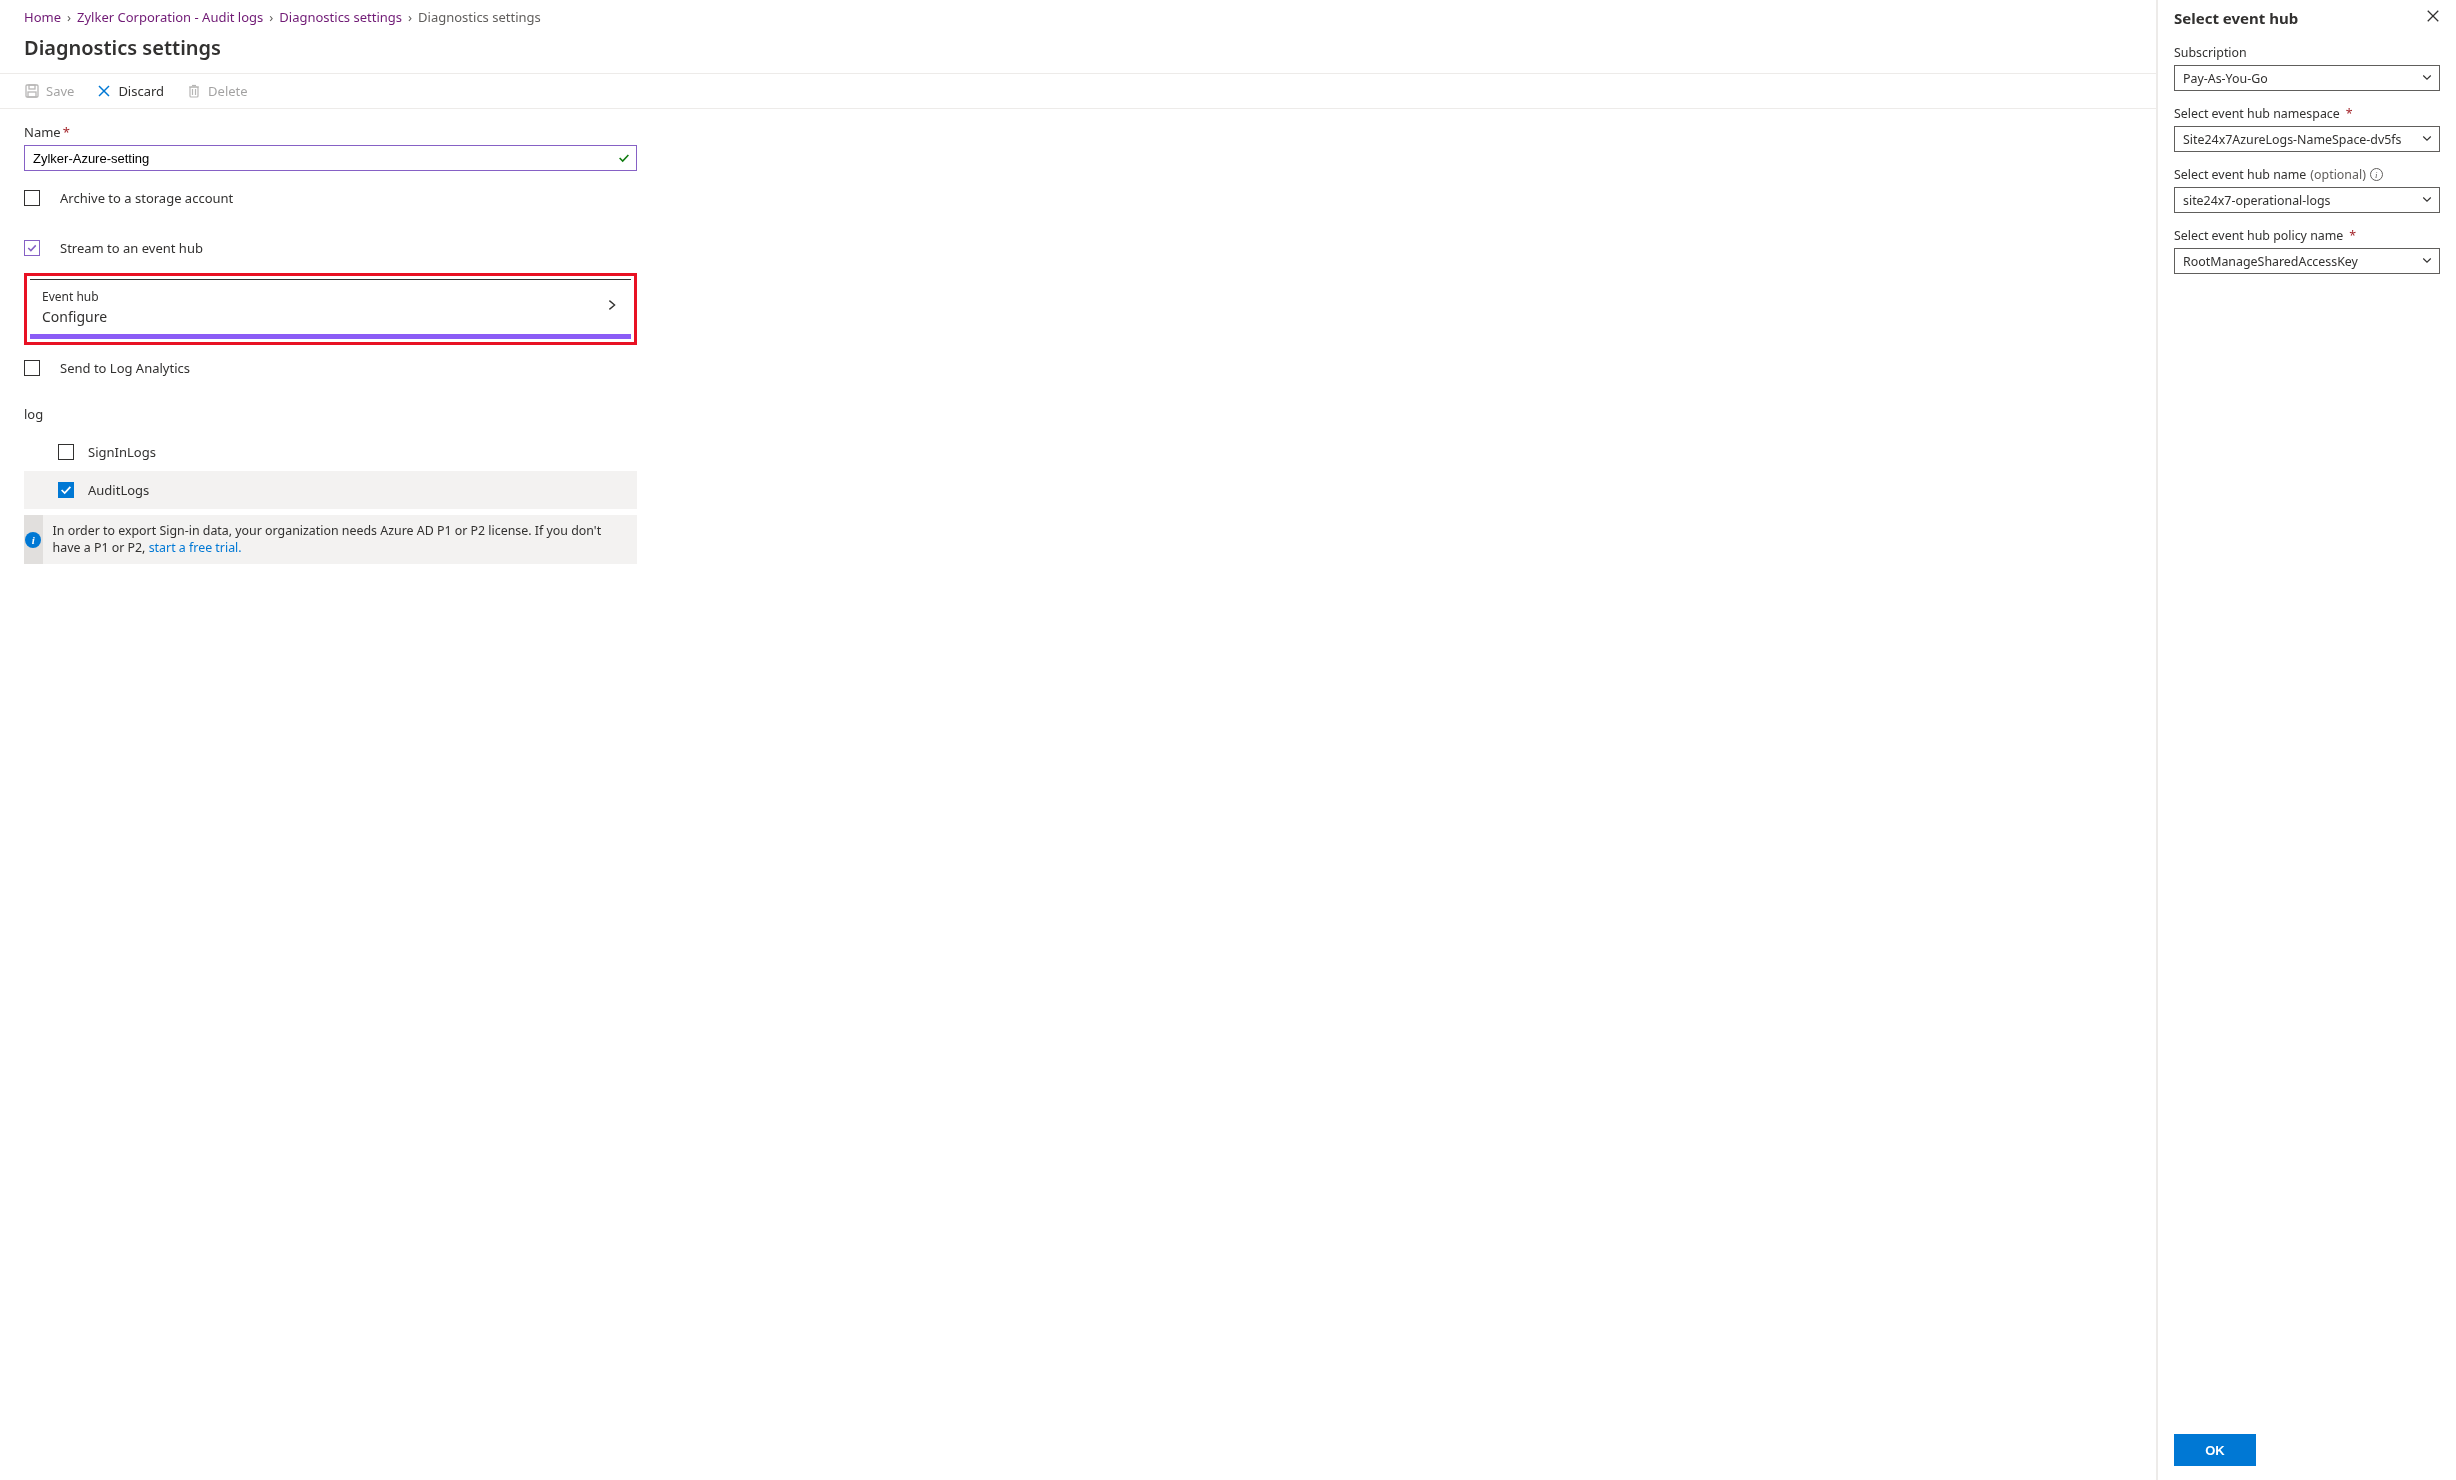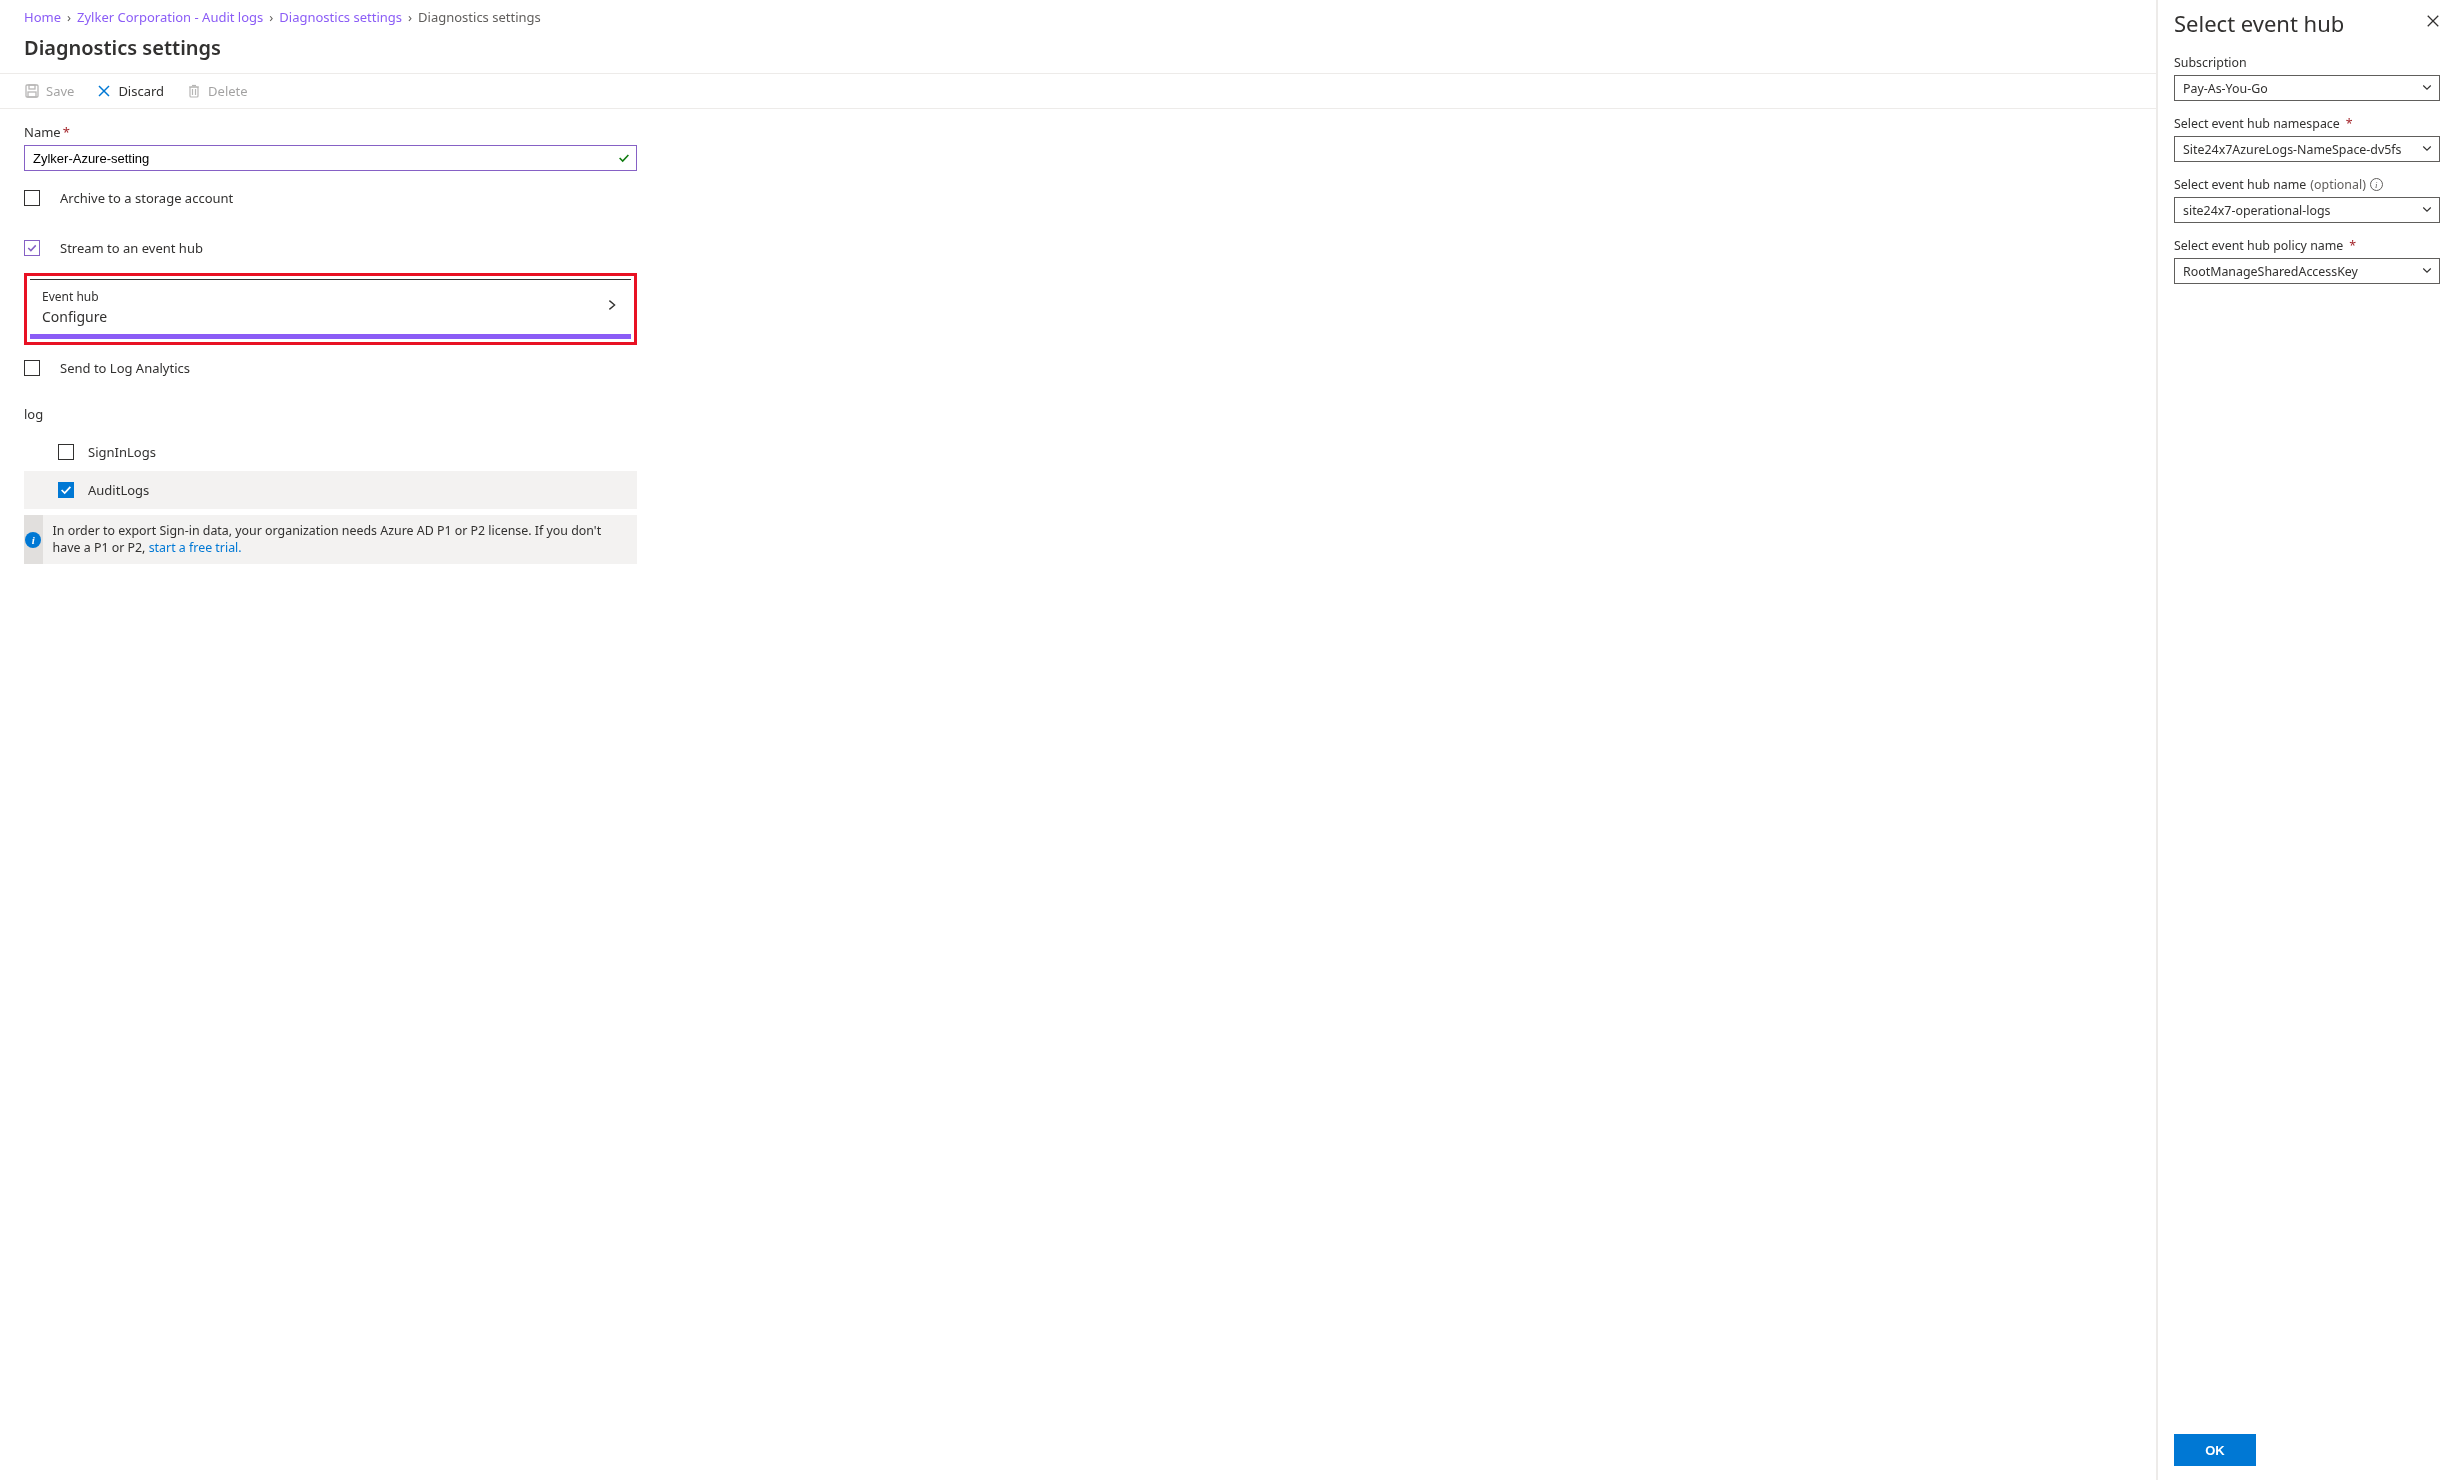--- a/index.html
+++ b/index.html
@@ -25,21 +25,21 @@
     
     .breadcrumb {
       display: flex;
       align-items: center;
       gap: 6px;
       padding: 8px 24px 6px 24px;
       font-size: 13px;
       color: #605e5c;
       flex-wrap: wrap;
     }
-    .breadcrumb a { color: #8b5cf6; text-decoration: none; cursor: pointer; }
+    .breadcrumb a { color: #701a75; text-decoration: none; cursor: pointer; }
     .breadcrumb .chev { color: #605e5c; }
     .breadcrumb .current { color: #605e5c; }
 
     
     .page-title {
       padding: 2px 24px 12px 24px;
       font-size: 20px;
       font-weight: 600;
     }
 
@@ -163,21 +163,21 @@
       width: 299px;
       border-left: 1px solid #edebe9;
       display:flex; flex-direction: column;
       padding: 8px 16px 14px 16px;
       position: relative;
     }
     .panel-head {
       display:flex; justify-content:space-between; align-items:center;
       margin-bottom: 16px;
     }
-    .panel-title { font-size: 22px; font-weight: 400; }
+    .panel-title { font-size: 15px; font-weight: 700; }
     .panel-close { cursor:pointer; }
     .panel-close svg { width:14px; height:14px; }
 
     .p-field { margin-bottom: 14px; }
     .p-label { font-size: 12.4px; margin-bottom: 4px; display:flex; align-items:center; gap:4px; }
     .select {
       border: 1px solid #605e5c;
       height: 26px;
       display:flex; align-items:center; justify-content:space-between;
       padding: 0 6px 0 8px;

